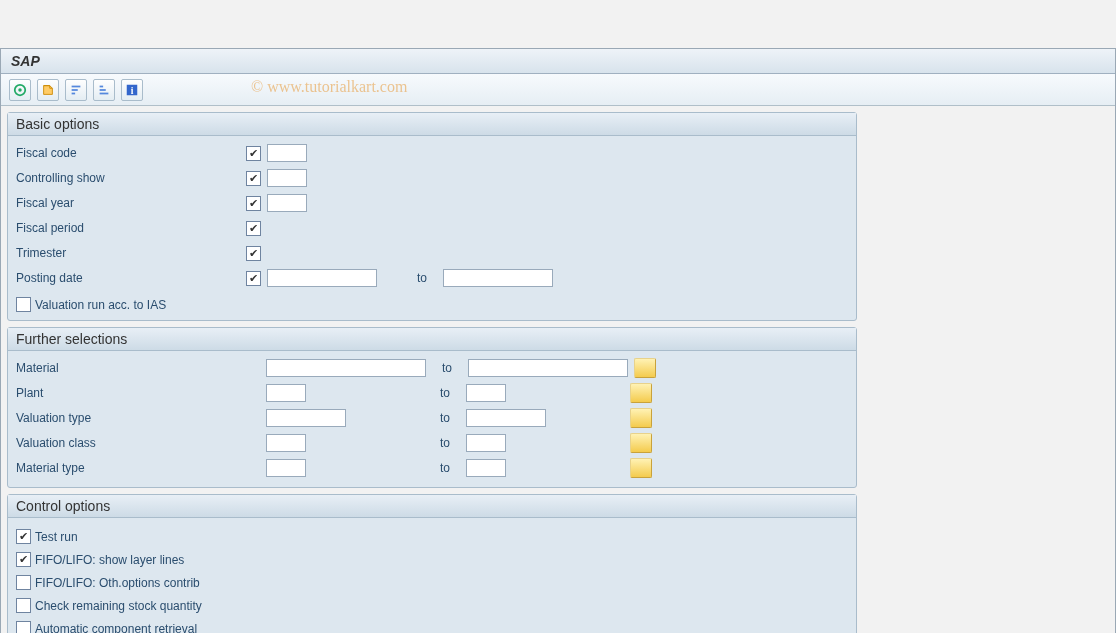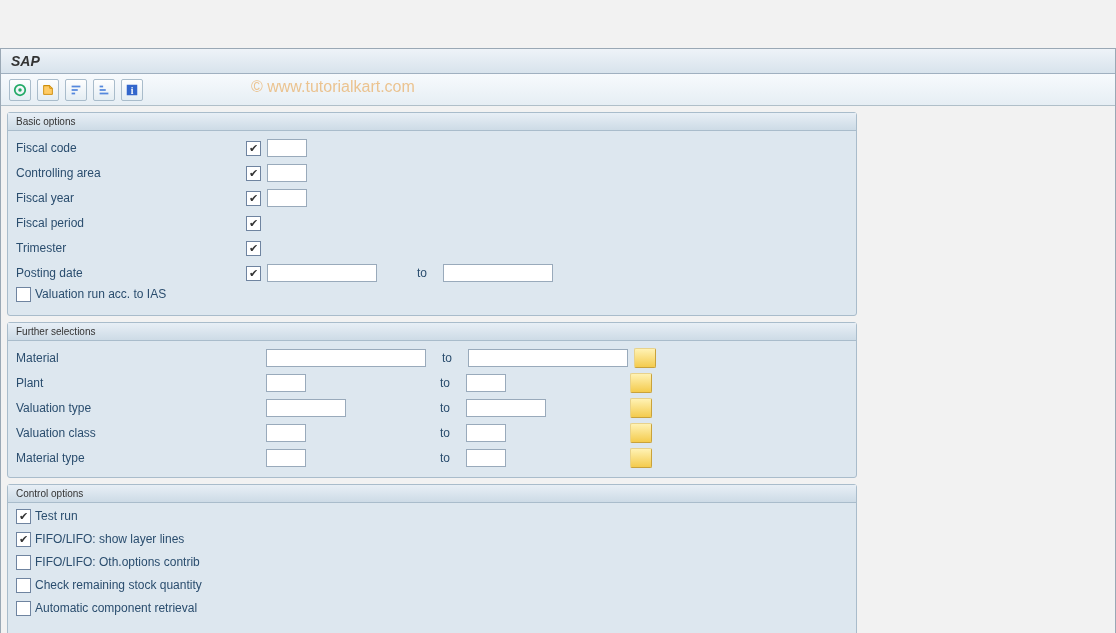--- a/index.html
+++ b/index.html
@@ -55,20 +55,21 @@
   .toolbar-btn svg { width: 14px; height: 14px; }
   .watermark {
     position: absolute;
     left: 250px;
     top: 4px;
     font-size: 16px;
     color: #e8a24a;
     opacity: 0.6;
     font-weight: normal;
     pointer-events: none;
+    font-family: Liberation Serif, serif;
   }
   .content {
     flex: 1;
     padding: 6px 6px 6px 6px;
     overflow-y: auto;
     display: flex;
     gap: 10px;
   }
   .left-col {
     width: 850px;
@@ -78,21 +79,21 @@
   }
   .panel {
     border: 1px solid #a9bccb;
     background: #dde7ef;
     border-radius: 3px;
   }
   .panel-title {
     background: linear-gradient(to bottom,#e8eff6,#cddbe6);
     border-bottom: 1px solid #a9bccb;
     padding: 3px 8px;
-    font-size: 10px;
+    font-size: 14px;
     color: #333;
   }
   .panel-body {
     padding: 6px 8px 8px 8px;
     display: flex;
     flex-direction: column;
     gap: 3px;
   }
   .row {
     display: flex;
@@ -142,21 +143,21 @@
     background: linear-gradient(to bottom,#fff2b4,#f4cb4d);
     border: 1px solid #c9a23a;
     border-top-color:#e8d28b;
     border-left-color:#e8d28b;
     margin-left: 6px;
     cursor: pointer;
     border-radius: 2px;
   }
   .chk-row {
     display: flex;
-    align-items: flex-start;
+    align-items: flex-end;
     height: 20px;
   }
   .chk-row .cbx { margin-right: 4px; }
   .chk-label { color: #2a4d6e; }
 </style>
 </head>
 <body>
 
 <div class="window">
   <div class="title-bar">
@@ -203,21 +204,21 @@
 
       <div class="panel">
         <div class="panel-title">Basic options</div>
         <div class="panel-body">
           <div class="row">
             <span class="label">Fiscal code</span>
             <span class="cbx checked"></span>
             <input class="inp w40" style="">
           </div>
           <div class="row">
-            <span class="label">Controlling area</span>
+            <span class="label">Controlling show</span>
             <span class="cbx checked"></span>
             <input class="inp w40" style="">
           </div>
           <div class="row">
             <span class="label">Fiscal year</span>
             <span class="cbx checked"></span>
             <input class="inp w40" style="">
           </div>
           <div class="row">
             <span class="label">Fiscal period</span>

